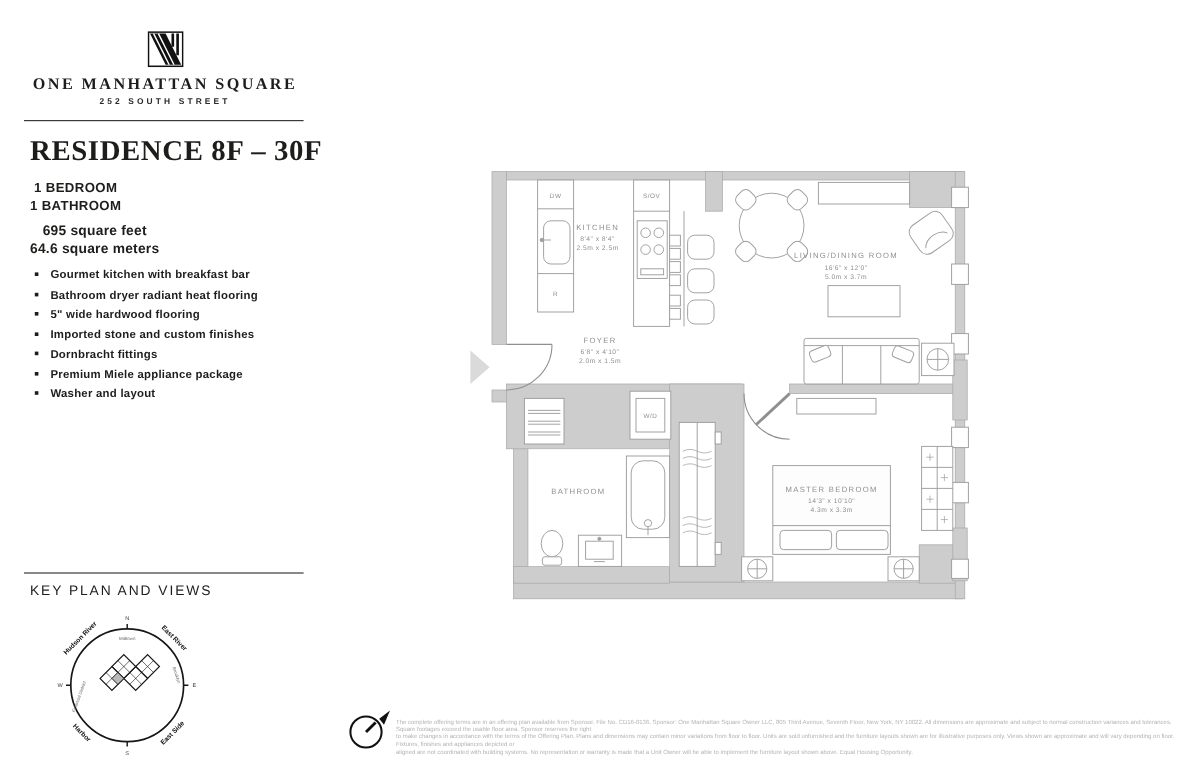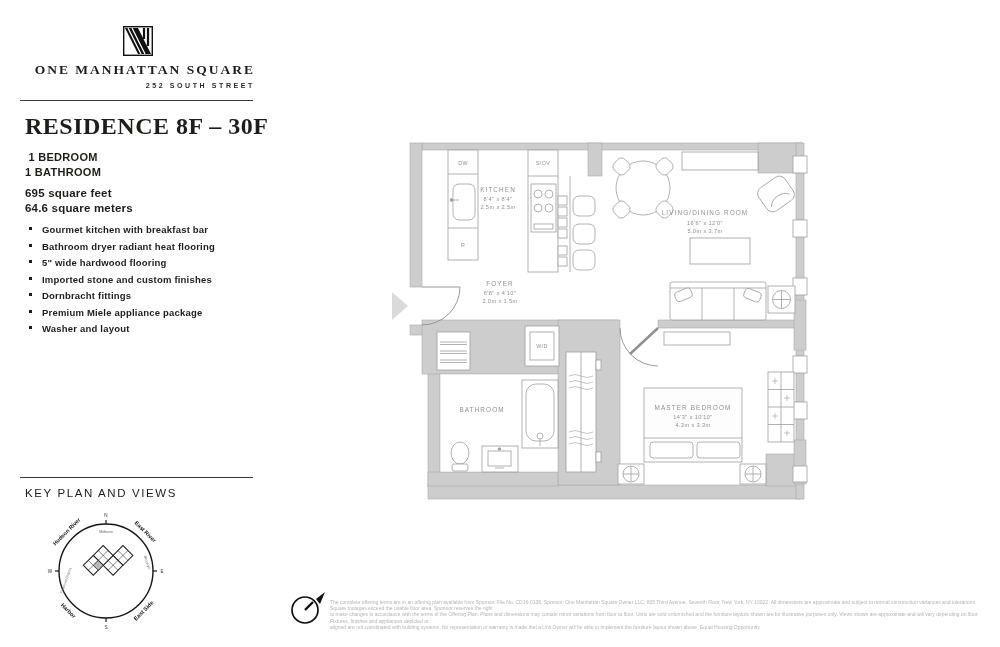--- a/index.html
+++ b/index.html
@@ -1,29 +1,29 @@
 <!DOCTYPE html>
 <html><head>
 <meta charset="utf-8">
 <style>
   html,body{margin:0;padding:0;background:#fff;}
   .page{position:relative;width:1000px;height:647px;background:#fff;overflow:hidden;
         font-family:"Liberation Sans",sans-serif;color:#1d1d1b;}
   .abs{position:absolute;}
   
-  .brand{left:20px;top:26px;width:235px;text-align:right;}
+  .brand{left:20px;top:26px;width:235px;text-align:center;}
   .brand-logo{display:block;margin:0 auto 6px auto;}
   .brand-name{font-family:"Liberation Serif",serif;font-size:13.5px;font-weight:700;
               letter-spacing:2px;white-space:nowrap;}
   .brand-addr{font-size:7px;font-weight:700;letter-spacing:2.6px;margin-top:4px;color:#2a2a28;}
   .rule{left:20px;width:233px;height:0;border-top:1.4px solid #3a3a38;}
   .res-title{left:25px;top:113px;font-family:"Liberation Serif",serif;font-size:24px;
              font-weight:700;letter-spacing:0.5px;}
   .bedbath{left:25px;top:150px;font-size:11px;font-weight:700;line-height:15px;letter-spacing:0.3px;text-align:center;}
-  .areas{left:25px;top:186px;font-size:11.5px;font-weight:700;line-height:15px;letter-spacing:0.2px;}
+  .areas{left:25px;top:186px;font-size:11.5px;font-weight:700;line-height:15px;letter-spacing:0.2px;text-align:center;}
   .features{left:25px;top:224px;width:230px;list-style:none;margin:0;padding:0;text-align:center;}
   .features li{display:flex;align-items:flex-start;font-size:9.5px;font-weight:700;
                letter-spacing:0.2px;margin-bottom:5.5px;}
   .features .bullet{width:3px;height:3px;background:#1d1d1b;margin:3px 10px 0 4px;flex:0 0 3px;}
   .keyplan-title{left:25px;top:487px;font-size:11.5px;letter-spacing:1.6px;font-weight:400;text-align:center;}
   
   text{font-family:"Liberation Sans",sans-serif;}
   .room-name{font-size:6.4px;letter-spacing:1.1px;fill:#8f8f8f;text-anchor:middle;}
   .room-dim{font-size:5.6px;letter-spacing:0.4px;fill:#8f8f8f;text-anchor:middle;}
   .appl{font-size:5.3px;letter-spacing:0.4px;fill:#8f8f8f;text-anchor:middle;}

